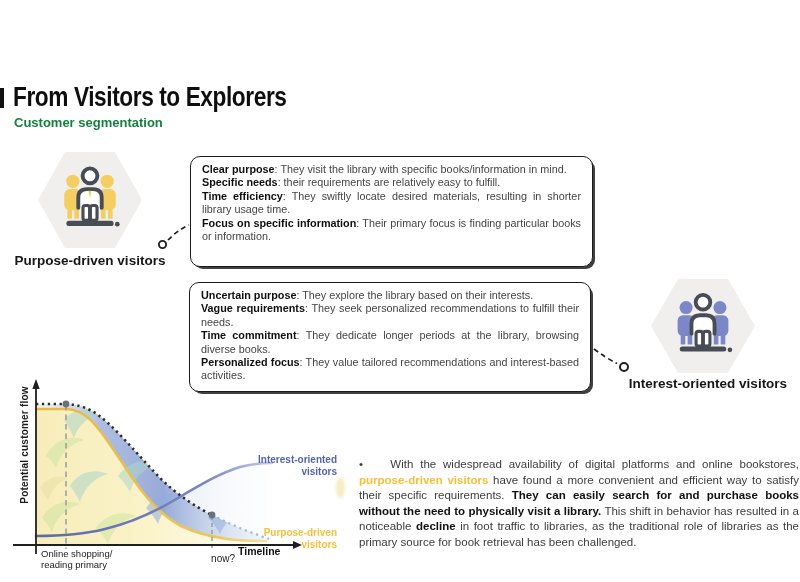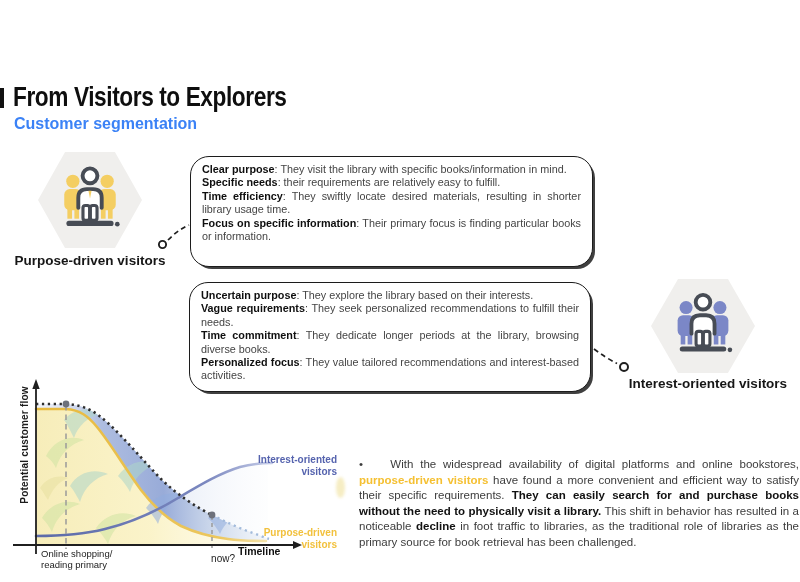--- a/index.html
+++ b/index.html
@@ -1,32 +1,32 @@
 <!DOCTYPE html>
 <html><head>
 <meta charset="utf-8">
 <style>
   html,body{margin:0;padding:0;background:#fff;}
   .slide{position:relative;width:800px;height:582px;background:#ffffff;overflow:hidden;
          font-family:"Liberation Sans",sans-serif;color:#333;}
   .edge-mark{position:absolute;left:0;top:88px;width:4px;height:20px;background:#111;}
   .title{position:absolute;left:13px;top:82px;font-size:27px;font-weight:800;color:#0e0e0e;
          letter-spacing:-0.5px;transform:scaleX(.84);transform-origin:left center;white-space:nowrap;}
-  .subtitle{position:absolute;left:14px;top:115px;font-size:16px;font-weight:700;color:#3b82f6;}
+  .subtitle{position:absolute;left:14px;top:115px;font-size:13px;font-weight:700;color:#15803d;}
 
   .hexagon{position:absolute;background:#f0efed;
            clip-path:polygon(26% 2%,74% 2%,100% 50%,74% 98%,26% 98%,0% 50%);}
   .hex-1{left:38px;top:150px;width:104px;height:100px;}
   .hex-2{left:651px;top:277px;width:104px;height:98px;}
   .hex-icon{position:absolute;left:13px;top:9px;}
   .hex-label{position:absolute;font-size:13.5px;font-weight:700;color:#161616;text-align:center;}
   .hex-label-1{left:4px;top:253px;width:172px;}
   .hex-label-2{left:626px;top:376px;width:164px;}
 
-  .textbox{position:absolute;border:1.6px solid #1c1c1c;border-radius:19px;background:#fff;
+  .textbox{position:absolute;border:1.6px solid #1c1c1c;border-radius:10px;background:#fff;
            padding:6px 11px 6px 11px;box-sizing:border-box;
            box-shadow:3px 3px 0 -1px rgba(30,30,30,.85);}
   .box-1{left:190px;top:156px;width:403px;height:111px;}
   .box-2{left:189px;top:282px;width:402px;height:110px;}
   .box-line{font-size:10.8px;line-height:13.4px;text-align:justify;color:#444;}
   .box-line b{color:#0f0f0f;}
 
   .overlay{position:absolute;left:0;top:0;width:800px;height:582px;pointer-events:none;}
 
   .chart-svg{position:absolute;left:0;top:368px;}

